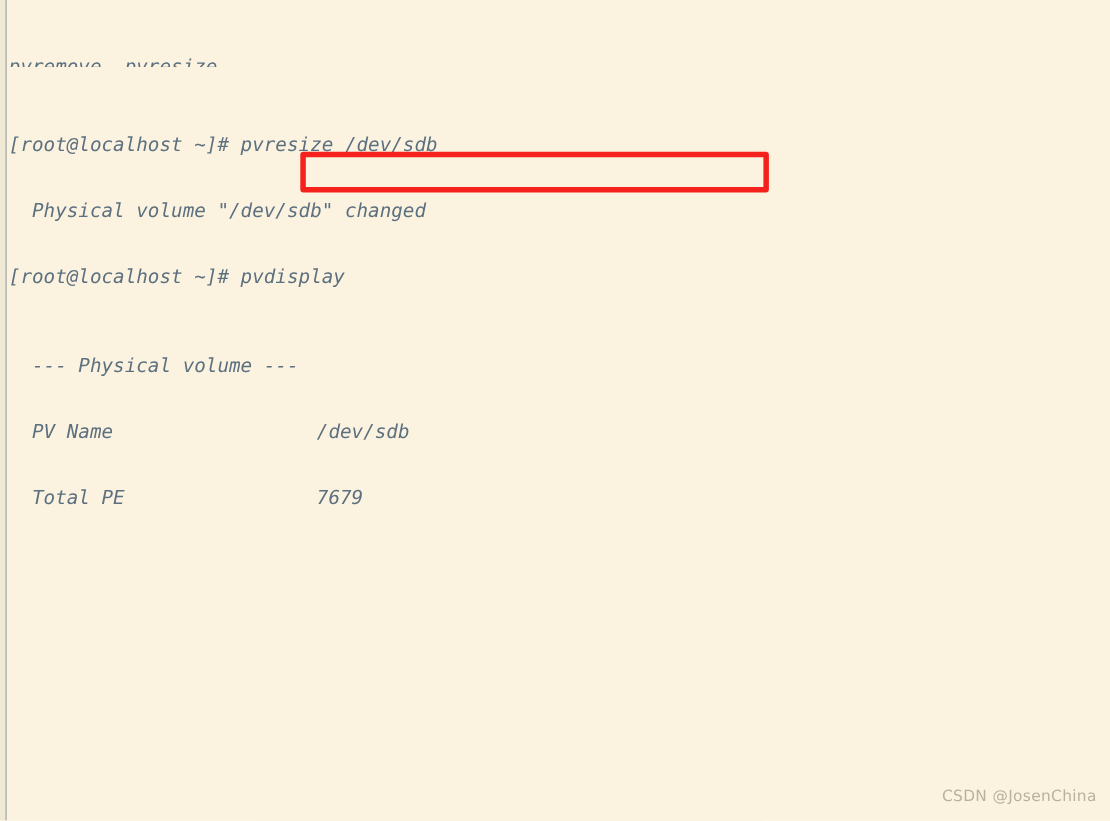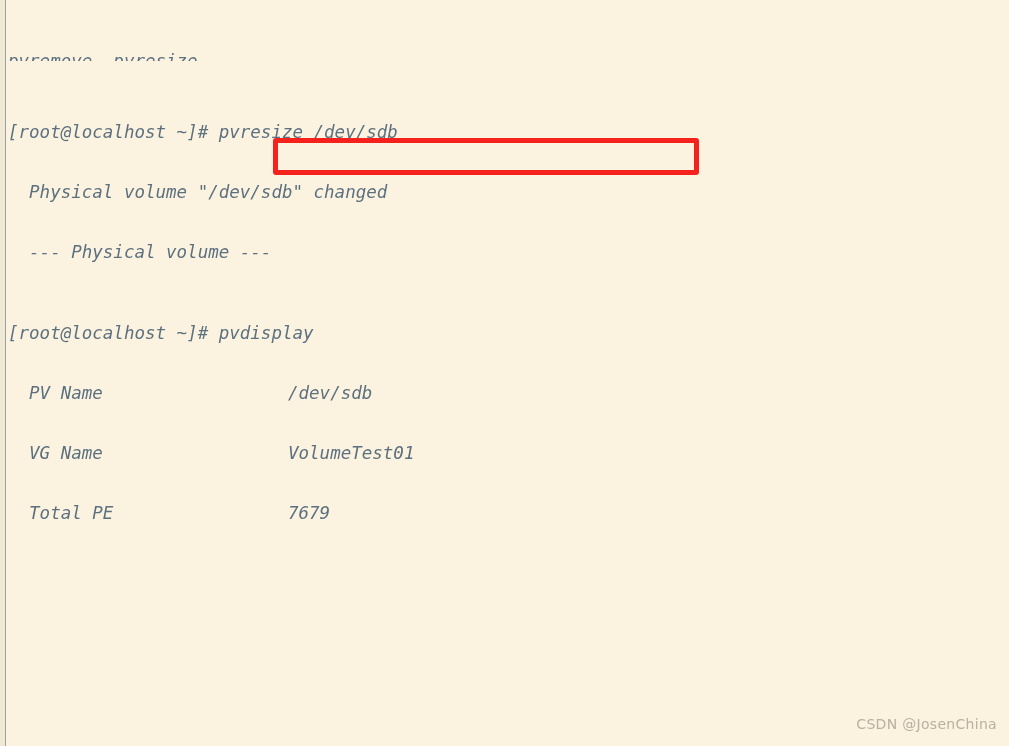--- a/index.html
+++ b/index.html
@@ -97,25 +97,24 @@
 <div id="terminal">
 
   <div id="left-edge"></div>
 
   <div id="screen">
 
     <div class="line clipped"><span>pvremove  pvresize</span></div>
 
     <div class="line"><span>[root@localhost ~]# pvresize /dev/sdb</span></div>
     <div class="line"><span>  Physical volume "/dev/sdb" changed</span></div>
+    <div class="line"><span>[root@localhost ~]# pvdisplay</span></div>
+
     <div class="line"><span>  --- Physical volume ---</span></div>
-
-    <div class="line"><span>[root@localhost ~]# pvdisplay</span></div>
     <div class="line"><span class="label-col">  PV Name</span><span>/dev/sdb</span></div>
-    <div class="line"><span class="label-col">  VG Name</span><span>VolumeTest01</span></div>
     <div class="line"><span class="label-col">  Total PE</span><span>7679</span></div>
     
     
     
     
 
     
     
     
     

